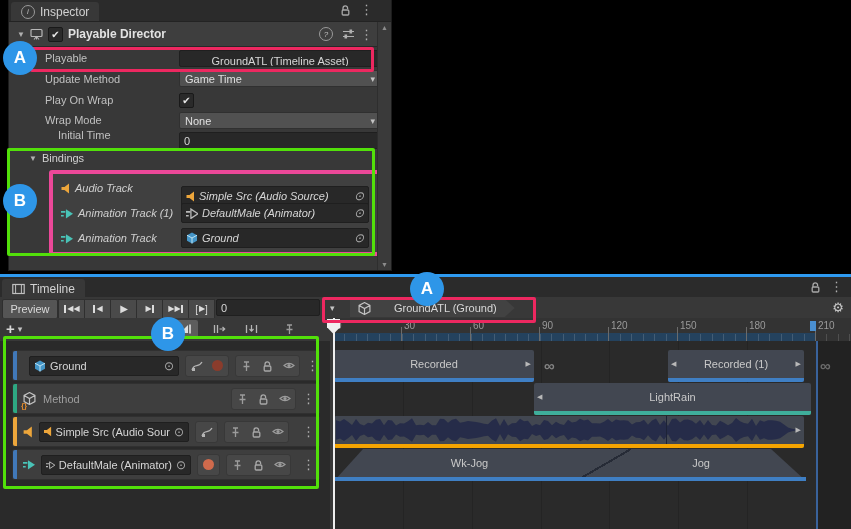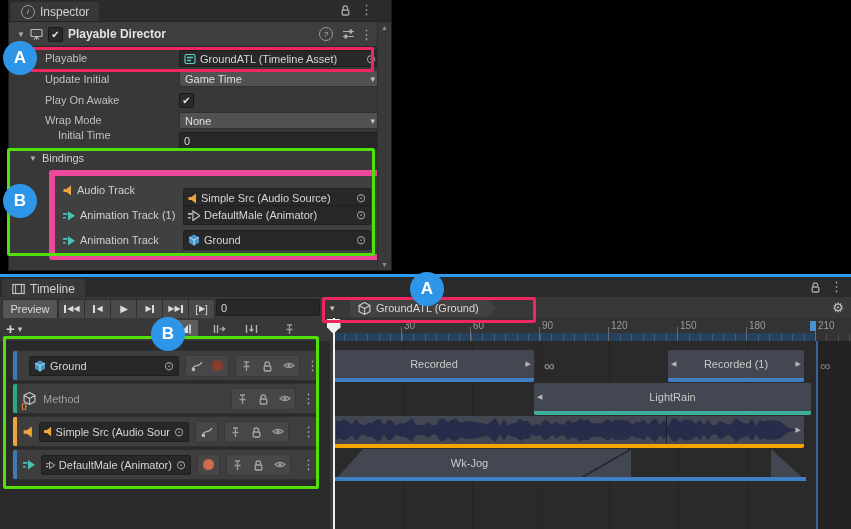--- a/index.html
+++ b/index.html
@@ -29,34 +29,34 @@
   .inspector{position:absolute;left:8px;top:0;width:382px;height:270px;background:#383838;border:1px solid #1c1c1c;border-top:none;}
   .comp-header{position:absolute;left:0;top:22px;width:368px;height:24px;background:#3e3e3e;
                border-bottom:1px solid #282828;display:flex;align-items:center;gap:5px;padding-left:8px;}
   .comp-title{font-size:12px;color:#e2e2e2;font-weight:bold;}
   .insp-label{position:absolute;left:36px;color:#c0c0c0;line-height:17px;}
   .insp-ctl{position:absolute;left:170px;width:202px;height:17px;box-sizing:border-box;font-size:11px;}
   .scrollcol{position:absolute;right:0;top:22px;width:13px;bottom:0;background:#3a3a3a;border-left:1px solid #2e2e2e;
              display:flex;flex-direction:column;justify-content:space-between;align-items:center;padding:2px 0;
              color:#8c8c8c;font-size:7px;}
   .bindbox{position:absolute;left:40px;top:170px;width:326px;height:78px;background:#404040;
-           border:6px solid #ec4899;border-radius:3px;}
+           border:4px solid #ec4899;border-radius:3px;font-style:italic;}
   .bind-row{position:absolute;left:8px;right:6px;height:20px;display:flex;align-items:center;gap:5px;color:#cfcfcf;}
   .bind-field{position:absolute;left:128px;width:188px;height:20px;box-sizing:border-box;}
   
   .focusline{position:absolute;left:0;top:274px;width:851px;height:3px;background:var(--focus,#2e9af0);}
   .timeline{position:absolute;left:0;top:277px;width:851px;height:252px;background:#383838;}
   .tl-toolbar{position:absolute;left:0;top:20px;width:851px;height:22px;background:#383838;border-bottom:1px solid #2b2b2b;}
   .transport{position:absolute;left:58px;top:2px;display:flex;}
   .tbtn{width:25px;height:18px;background:#4a4a4a;border:1px solid #2f2f2f;margin-right:-1px;
         display:flex;align-items:center;justify-content:center;gap:1px;}
   .tri{font-size:8px;color:#dcdcdc;line-height:1;letter-spacing:-1px;}
   .vbar{width:2px;height:8px;background:#dcdcdc;display:inline-block;}
   .crumb{position:absolute;left:350px;top:2px;height:18px;background:#424242;display:flex;align-items:center;
-         gap:5px;padding:0 18px 0 8px;color:#d8d8d8;
+         gap:23px;padding:0 18px 0 8px;color:#d8d8d8;
          clip-path:polygon(0 0,calc(100% - 10px) 0,100% 50%,calc(100% - 10px) 100%,0 100%);text-align:right;}
   .tools2{position:absolute;left:0;top:41px;width:330px;height:23px;background:#383838;border-bottom:1px solid #2b2b2b;}
   .mode-ic{display:flex;align-items:center;justify-content:center;width:26px;height:18px;}
   .ruler{position:absolute;left:333px;top:41px;width:518px;height:23px;background:#333333;overflow:hidden;}
   .ruler-band{position:absolute;left:0;bottom:0;width:482px;height:8px;background:#24425e;}
   .ruler-minor{position:absolute;left:0;bottom:0;width:518px;height:7px;
     background:repeating-linear-gradient(90deg,rgba(255,255,255,.14) 0 1px,transparent 1px 11.476px);}
   .tick-lbl{position:absolute;top:2px;font-size:10px;color:#9a9a9a;}
   .tick-maj{position:absolute;bottom:0;width:1px;height:14px;background:#6b6b6b;}
   .trackpane{position:absolute;left:0;top:64px;width:330px;height:188px;background:#2a2a2a;}
@@ -183,35 +183,35 @@
       <span class="checkbox">✔</span>
       <span class="comp-title">Playable Director</span>
       <span style="position:absolute;right:52px;" class="circ-ic">?</span>
       <svg class="ic" style="position:absolute;right:30px;" width="13" height="12" viewBox="0 0 13 12">
           <use href="#i-sliders"></use>
         </svg>
       <span class="dots" style="position:absolute;right:12px;">⋮</span>
     </div>
 
     <span class="insp-label" style="top:50px;">Playable</span>
-    <div class="insp-ctl field" style="top:50px;">
+    <div class="insp-ctl field" style="top:50px;flex-direction:column;">
       <svg class="ic" width="12" height="12" viewBox="0 0 12 12">
           <use href="#i-tlasset"></use>
         </svg>
       <span>GroundATL (Timeline Asset)</span>
       <span class="picker">⊙</span>
     </div>
 
-    <span class="insp-label" style="top:71px;">Update Initial</span>
+    <span class="insp-label" style="top:71px;">Update Method</span>
     <div class="insp-ctl drop" style="top:70px;gap:36px;">
       <span>Game Time</span>
       <span class="caret">▾</span>
     </div>
 
-    <span class="insp-label" style="top:92px;">Play On Awake</span>
+    <span class="insp-label" style="top:92px;">Play On Wrap</span>
     <div class="checkbox abs" style="left:170px;top:93px;">✔</div>
 
     <span class="insp-label" style="top:112px;">Wrap Mode</span>
     <div class="insp-ctl drop" style="top:112px;">
       <span>None</span>
       <span class="caret">▾</span>
     </div>
 
     <span class="insp-label" style="top:127px;margin-left:13px;">Initial Time</span>
     <div class="insp-ctl field" style="top:132px;">
@@ -567,20 +567,23 @@
         <div style="position:absolute;left:332px;top:0;width:1px;height:28px;background:#1d2337;"></div>
         <span class="edge" style="right:3px;">▶</span>
         <div class="cbar" style="background:var(--cliporange,#f5a400);"></div>
       </div>
 
       <div class="tri-shape" style="left:0px;top:108px;width:29px;clip-path:polygon(100% 0,100% 100%,0 100%);"></div>
       <div class="clip" style="left:29px;top:108px;width:213px;border-radius:0;">
         <span class="lbl">Wk-Jog</span>
       </div>
       <div class="xfade" style="left:242px;top:108px;width:55px;"></div>
+      <div class="clip" style="left:297px;top:108px;width:140px;border-radius:0;">
+        <span class="lbl">Jog</span>
+      </div>
       <div class="tri-shape" style="left:437px;top:108px;width:35px;clip-path:polygon(0 0,100% 100%,0 100%);"></div>
       <div style="position:absolute;left:0;top:136px;width:472px;height:4px;background:var(--clipblue,#3f7fc4);"></div>
 
       <div class="endline"></div>
       <div class="endshade"></div>
     </div>
 
     <div class="playhead"></div>
     <div class="playline"></div>
   </section>

